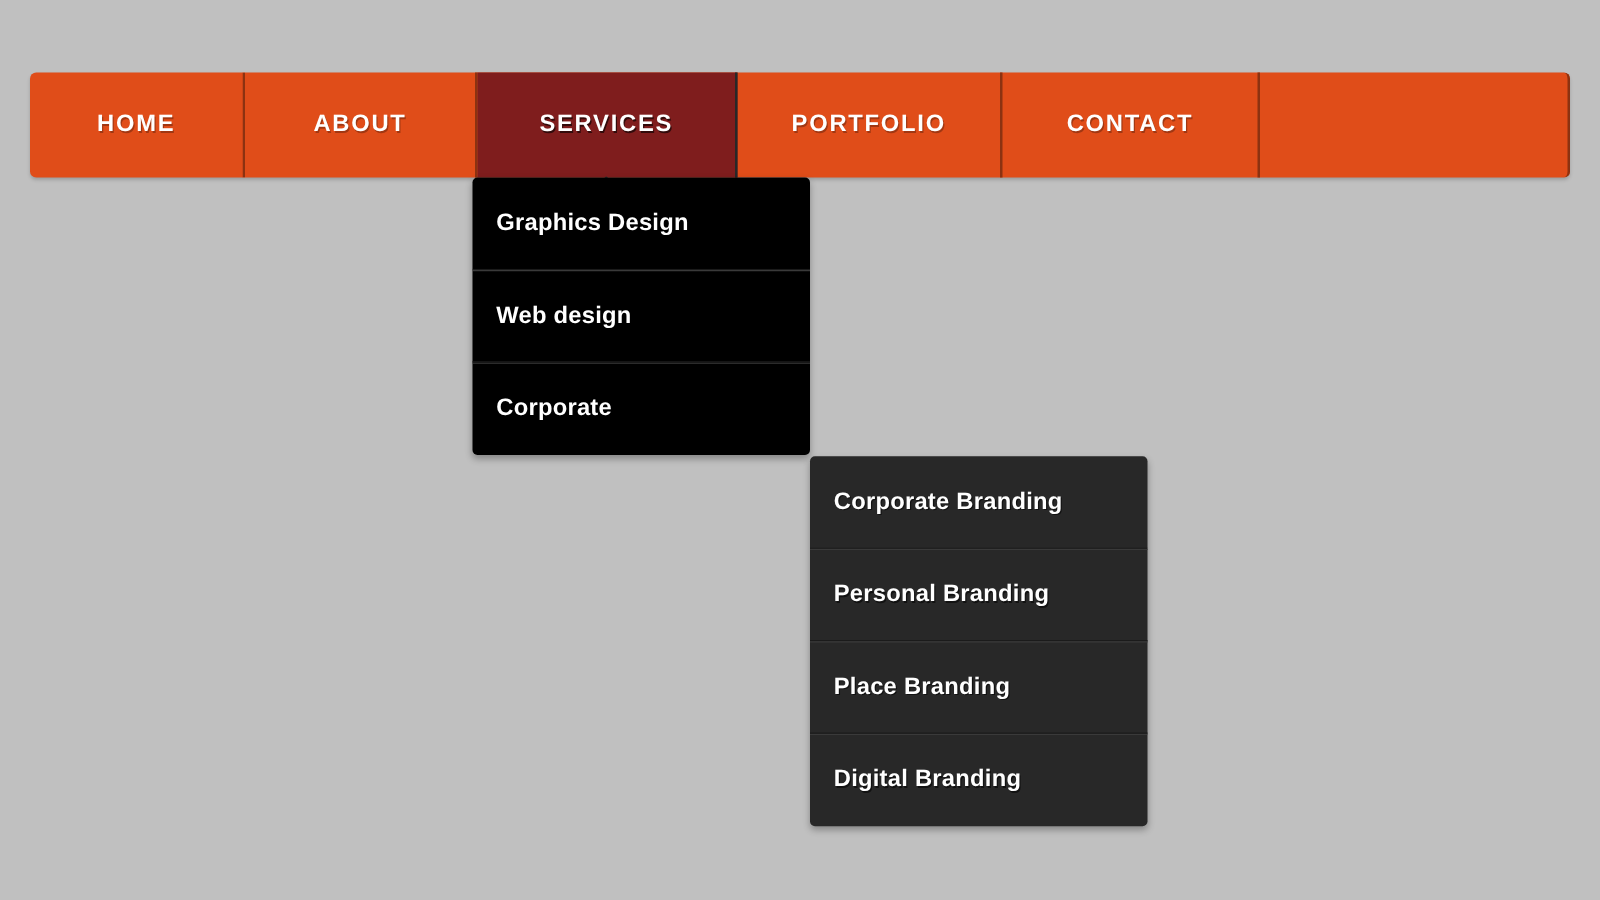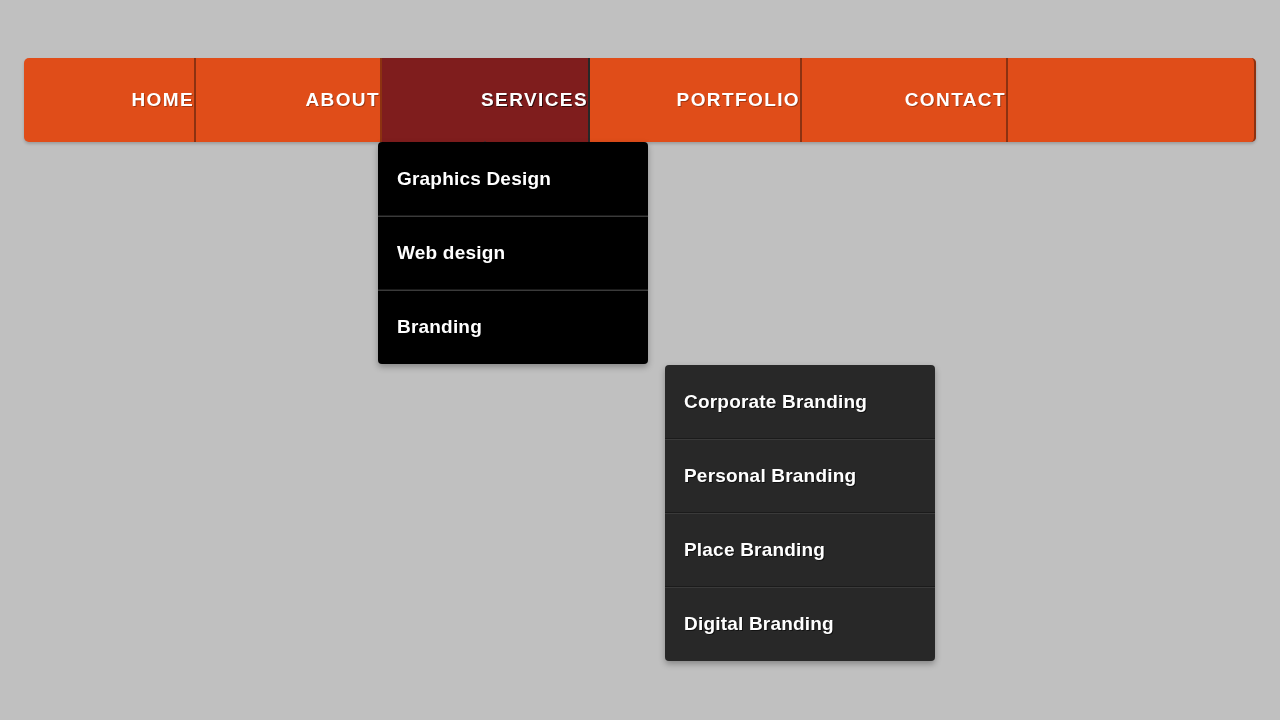--- a/index.html
+++ b/index.html
@@ -26,21 +26,21 @@
     border-radius: 5px;
     display: flex;
     align-items: stretch;
     box-shadow: 0 2px 3px rgba(0,0,0,0.18);
     box-sizing: border-box;
   }
   .nav-item {
     position: relative;
     display: flex;
     align-items: center;
-    justify-content: flex-end;
+    justify-content: center;
     color: #ffffff;
     font-size: 19px;
     font-weight: bold;
     letter-spacing: 1.4px;
     text-transform: uppercase;
     text-shadow: 1px 1px 0 rgba(0,0,0,0.28);
     border-right: 2px solid #8c3211;
     box-sizing: border-box;
     cursor: pointer;
     user-select: none;
@@ -132,21 +132,20 @@
   
   .submenu {
     position: absolute;
     left: 648px;
     top: 365px;
     width: 270px;
     background: #282828;
     border-radius: 4px;
     box-shadow: 0 3px 6px rgba(0,0,0,0.30);
     box-sizing: border-box;
-    margin-left: 17px;
   }
   .submenu .menu-item:first-child {
     border-radius: 4px 4px 0 0;
     box-shadow: none;
   }
   .submenu .menu-item:last-child {
     border-bottom: none;
     border-radius: 0 0 4px 4px;
   }
 </style>
@@ -184,21 +183,21 @@
 
   <div class="menu-item">
     <span>Graphics Design</span>
   </div>
 
   <div class="menu-item">
     <span>Web design</span>
   </div>
 
   <div class="menu-item">
-    <span>Branding</span>
+    <span>Corporate</span>
   </div>
 
 
 </div>
 
 <div class="submenu">
 
   <div class="menu-item">
     <span>Corporate Branding</span>
   </div>

